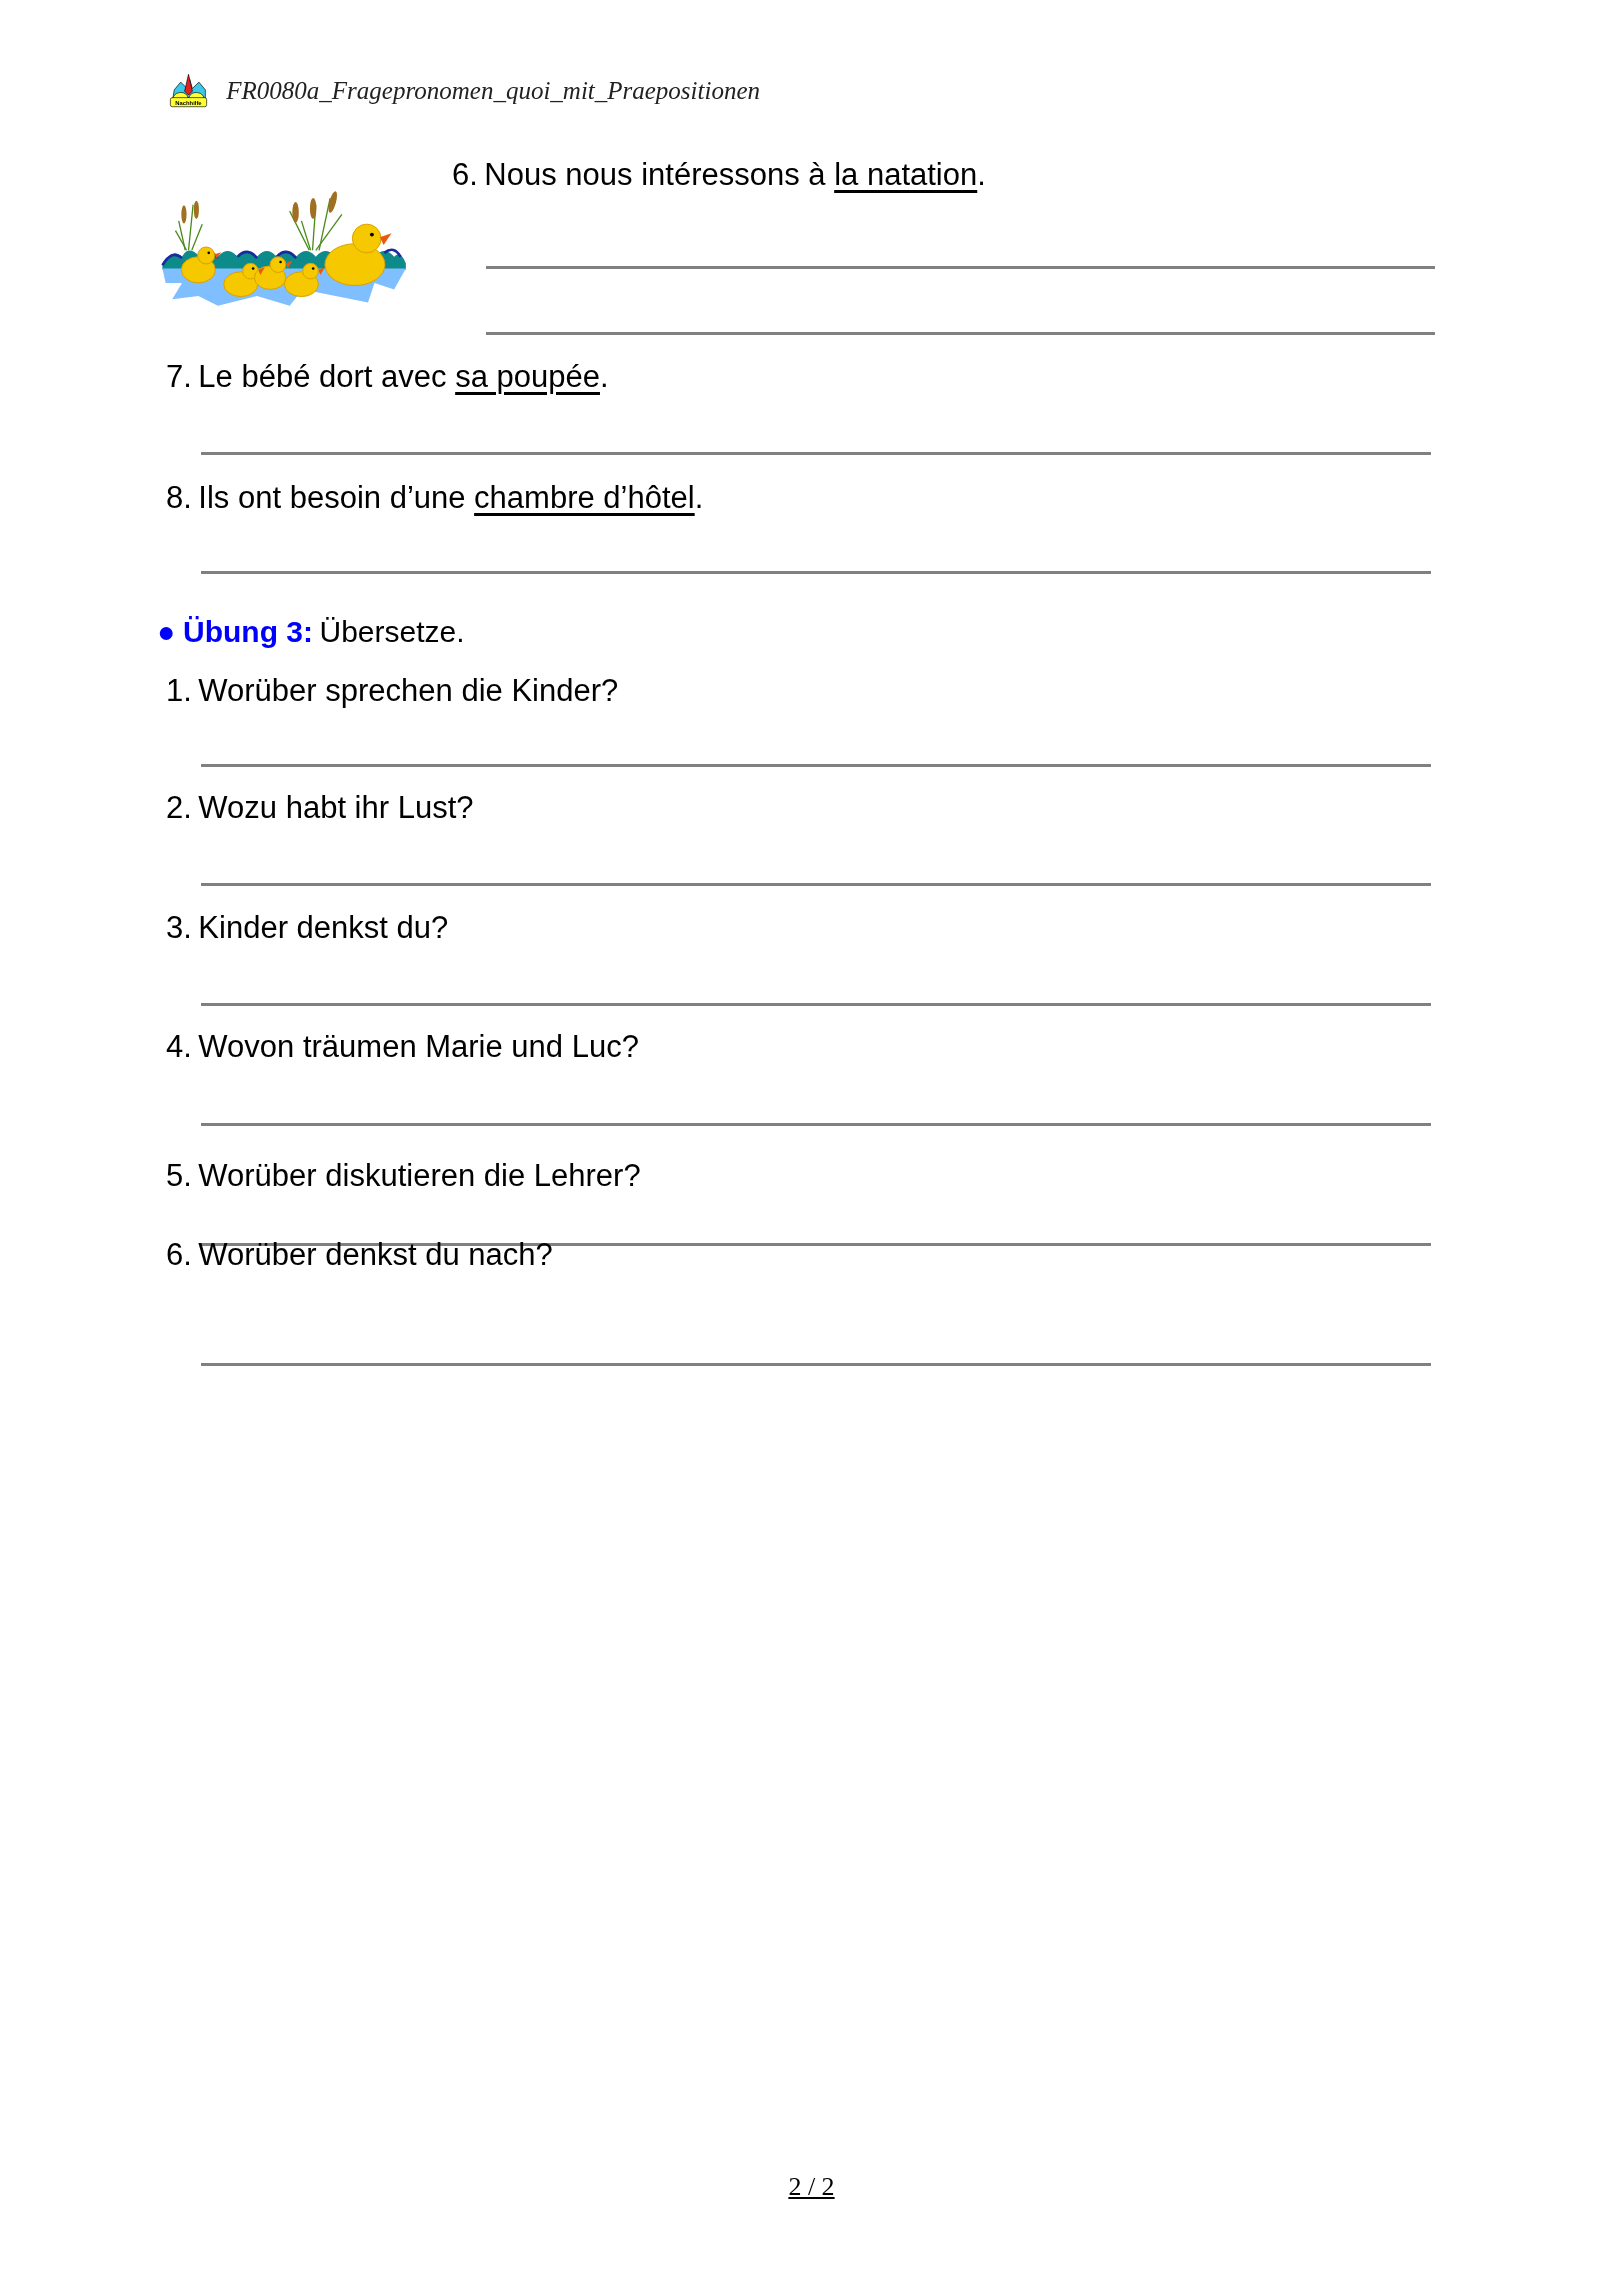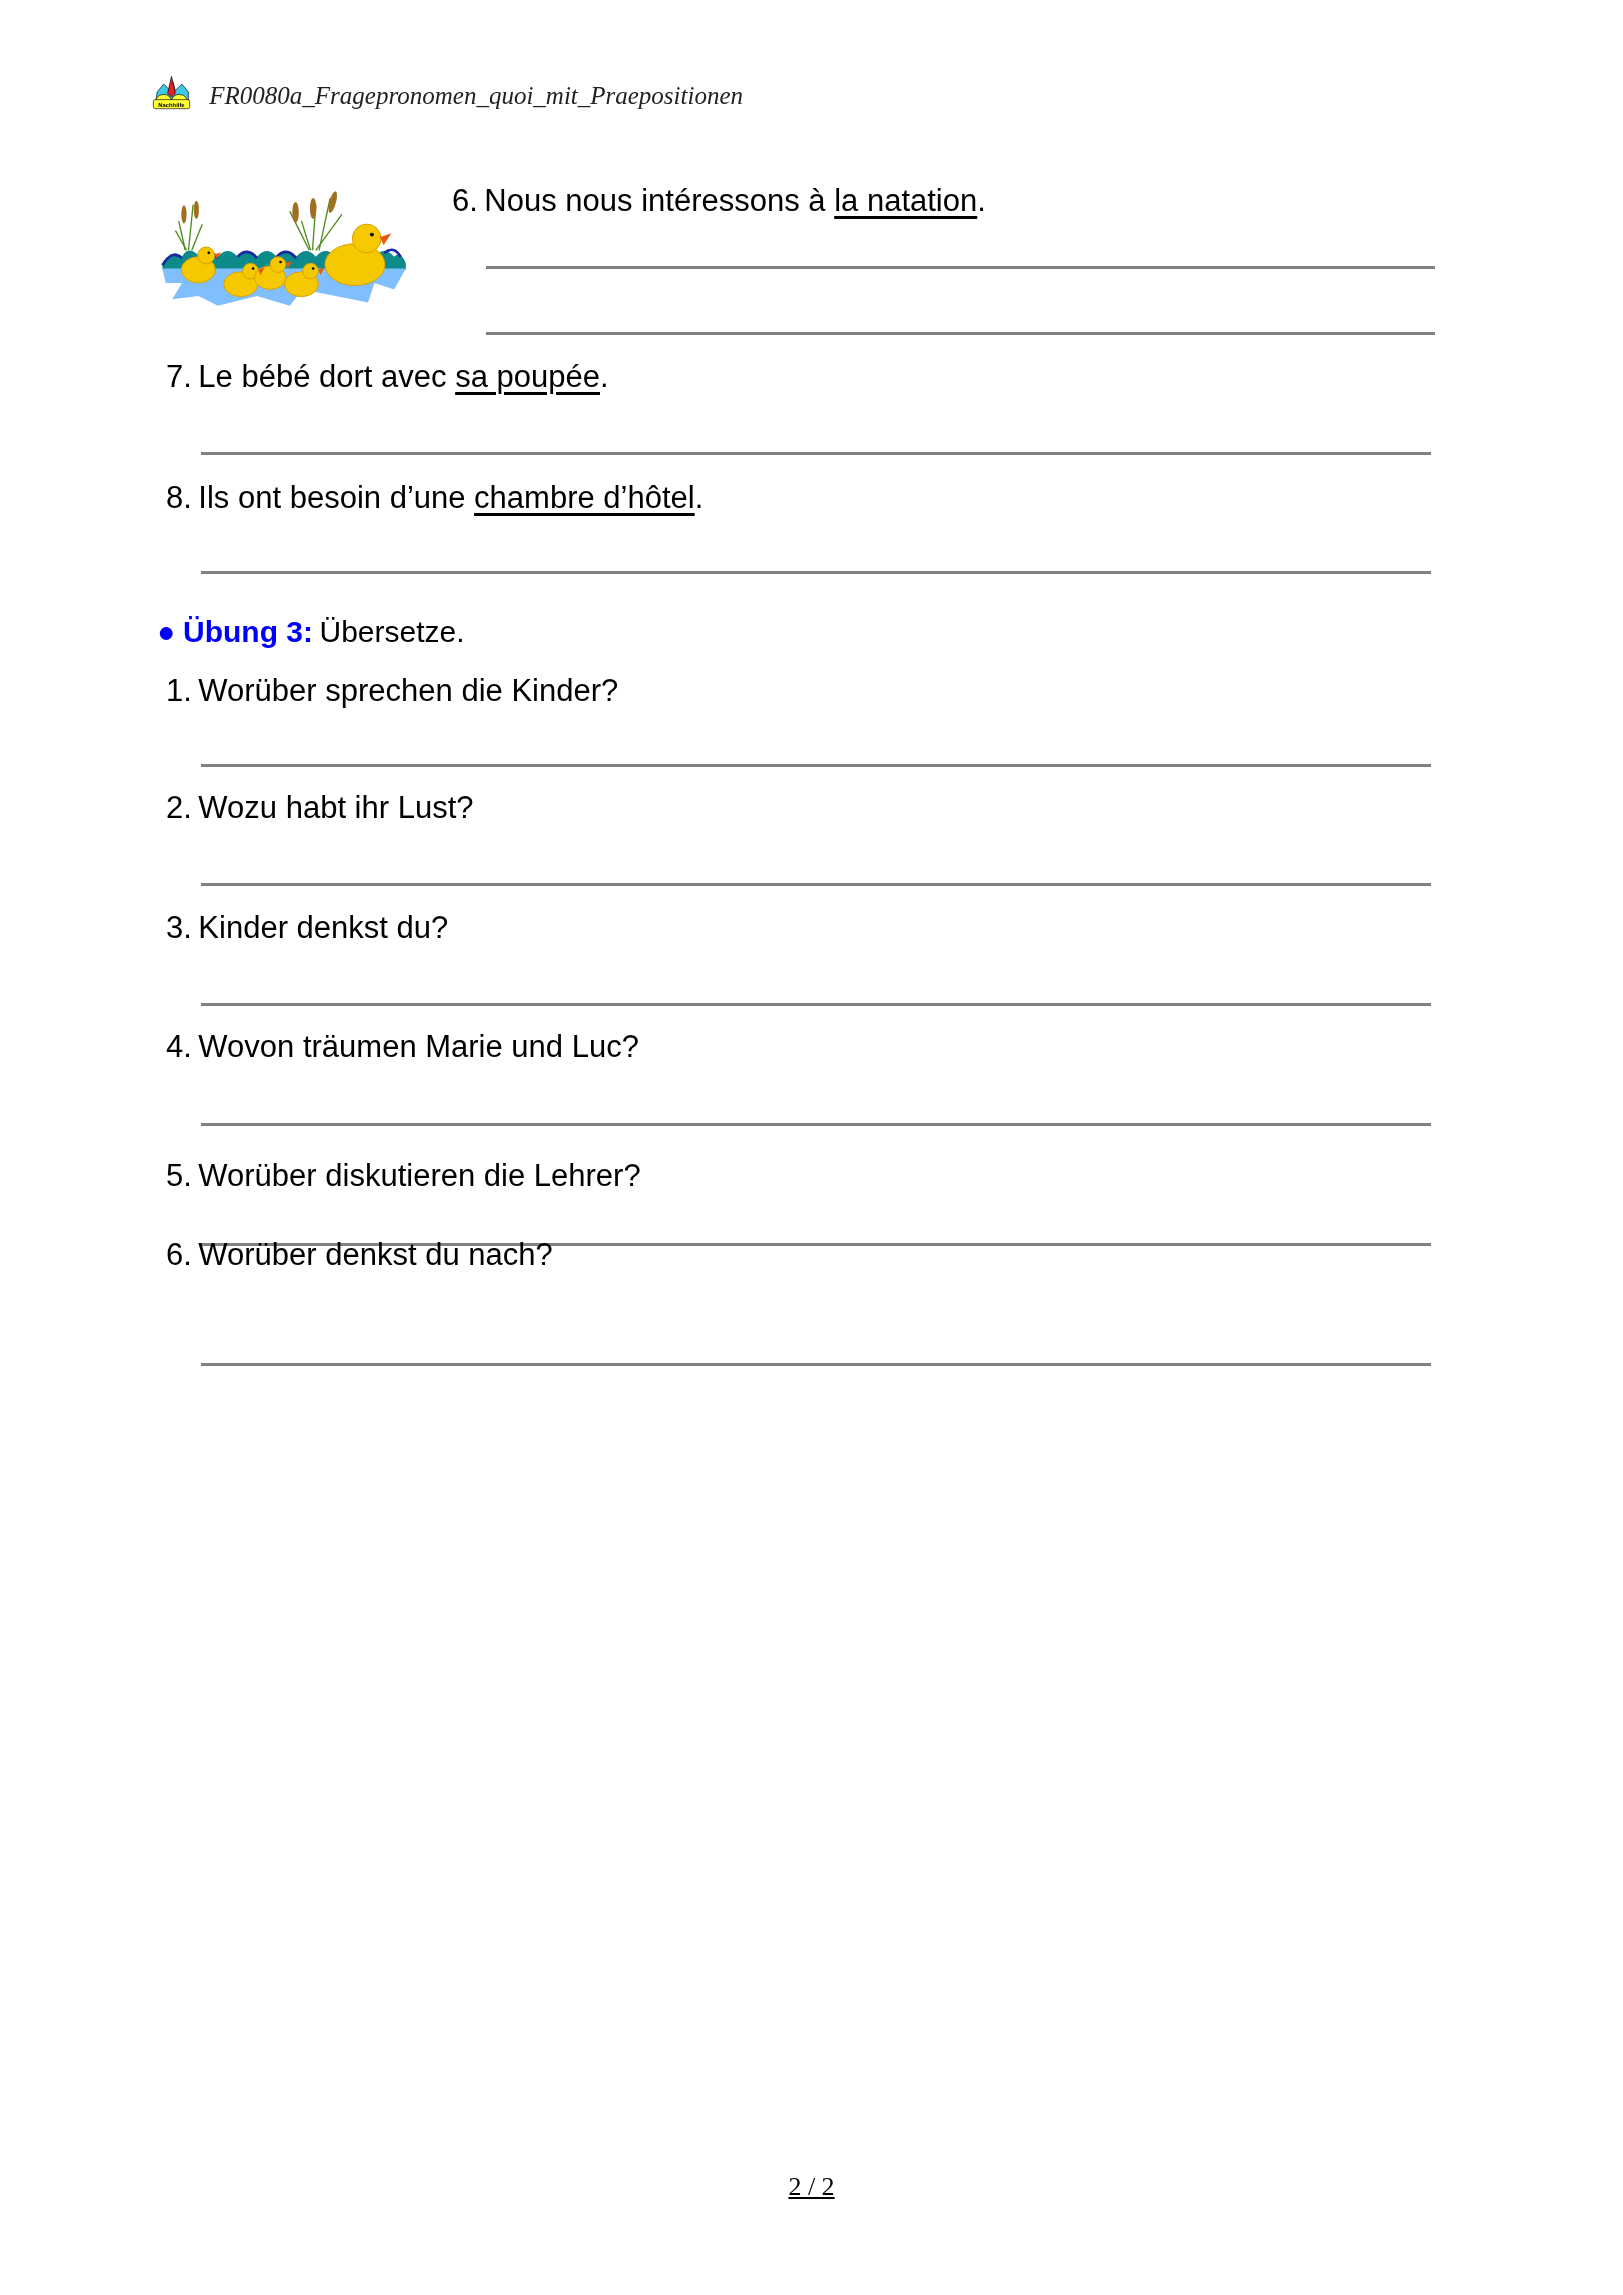--- a/index.html
+++ b/index.html
@@ -1,19 +1,19 @@
 <!DOCTYPE html>
 <html style="font-size:10.5px"><head>
 <meta charset="utf-8">
 <style>
   html, body { margin:0; padding:0; background:#ffffff; }
   body { width:1623px; height:2295px; position:relative; overflow:hidden;
          font-family:"Liberation Sans", sans-serif; color:#000; }
   .abs { position:absolute; }
-  .header { left:152px; top:71px; height:39px; display:flex; align-items:flex-end; }
+  .header { left:169px; top:71px; height:39px; display:flex; align-items:center; }
   .logo { width:39px; height:35px; margin-right:18.3px; }
   .doc-title { font-family:"Liberation Serif", serif; font-style:italic; font-size:25px; color:#222; white-space:nowrap; }
   .q { font-size:31px; line-height:37px; white-space:nowrap; }
   .q .num { margin-right:6.5px; }
   .u { text-decoration:underline; text-decoration-thickness:2.6px; text-underline-offset:4.6px; }
   .rule { height:2.6px; background:#808080; }
   .ducks { left:159px; top:185px; width:247px; height:124px; }
   .heading { font-size:30px; line-height:37px; white-space:nowrap; }
   .heading .bullet { color:#0000ff; margin-right:7.9px; }
   .heading .label { color:#0000ff; font-weight:bold; margin-right:6.5px; }
@@ -81,21 +81,21 @@
   </g>
   <g fill="#000">
     <circle cx="76" cy="104" r="2"></circle>
       <circle cx="144" cy="128" r="2"></circle>
       <circle cx="186" cy="118" r="2"></circle>
     <circle cx="236" cy="128" r="2"></circle>
       <circle cx="326" cy="76" r="3"></circle>
   </g>
 </svg>
 
-<div class="abs q" style="left:452px; top:182px;">
+<div class="abs q" style="left:452px; top:156px;">
   <span class="num">6.</span><span>Nous nous intéressons à </span><span class="u">la natation</span><span>.</span>
 </div>
 <div class="abs rule" style="left:486px; top:266px; width:949px;"></div>
 <div class="abs rule" style="left:486px; top:332px; width:949px;"></div>
 
 <div class="abs q" style="left:166px; top:358px;">
   <span class="num">7.</span><span>Le bébé dort avec </span><span class="u">sa poupée</span><span>.</span>
 </div>
 <div class="abs rule" style="left:201px; top:452px; width:1230px;"></div>
 

